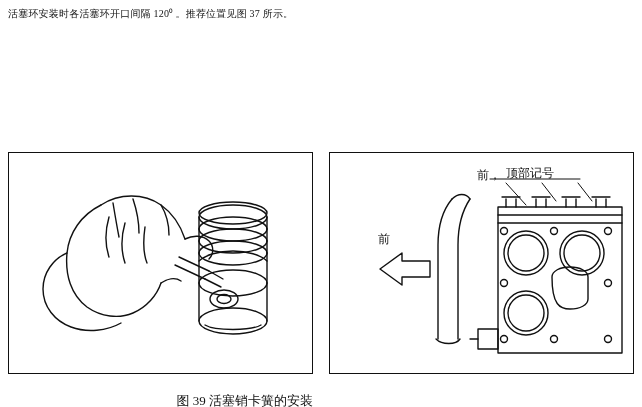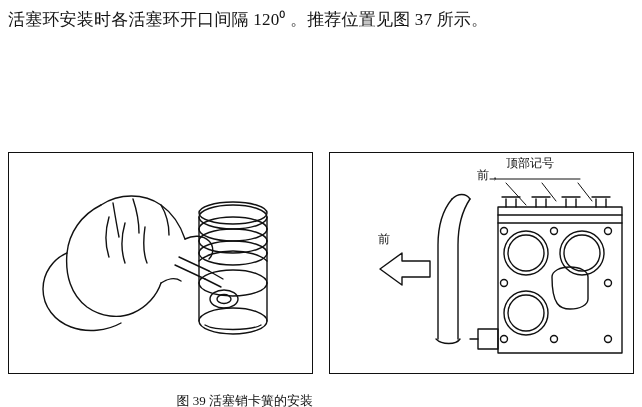--- a/index.html
+++ b/index.html
@@ -22,21 +22,21 @@
     box-sizing: border-box;
     padding: 0;
   }
   .text-block {
     position: absolute;
     left: 8px;
     top: 6px;
     width: 624px;
   }
   .para {
-    font-size: 17px;
+    font-size: 10px;
     line-height: 1.62;
     letter-spacing: 0.2px;
     margin: 0 0 9px 0;
     color: #141414;
     white-space: nowrap;
   }
   .figures {
     position: absolute;
     left: 8px;
     top: 152px;
@@ -76,21 +76,21 @@
   }
   .lbl {
     position: absolute;
     font-size: 12px;
     color: #111111;
     font-family: "Liberation Serif", serif;
     white-space: nowrap;
   }
   .lbl-front-left { left: 48px; top: 78px; }
   .lbl-front-right { left: 147px; top: 14px; }
-  .lbl-top-mark { left: 176px; top: 2px; }
+  .lbl-top-mark { left: 176px; top: 12px; }
 </style>
 </head>
 <body>
 
 <div class="page">
 
   <div class="text-block">
     <p class="para">活塞环安装时各活塞环开口间隔 120⁰ 。推荐位置见图 37 所示。</p>
   </div>
 

